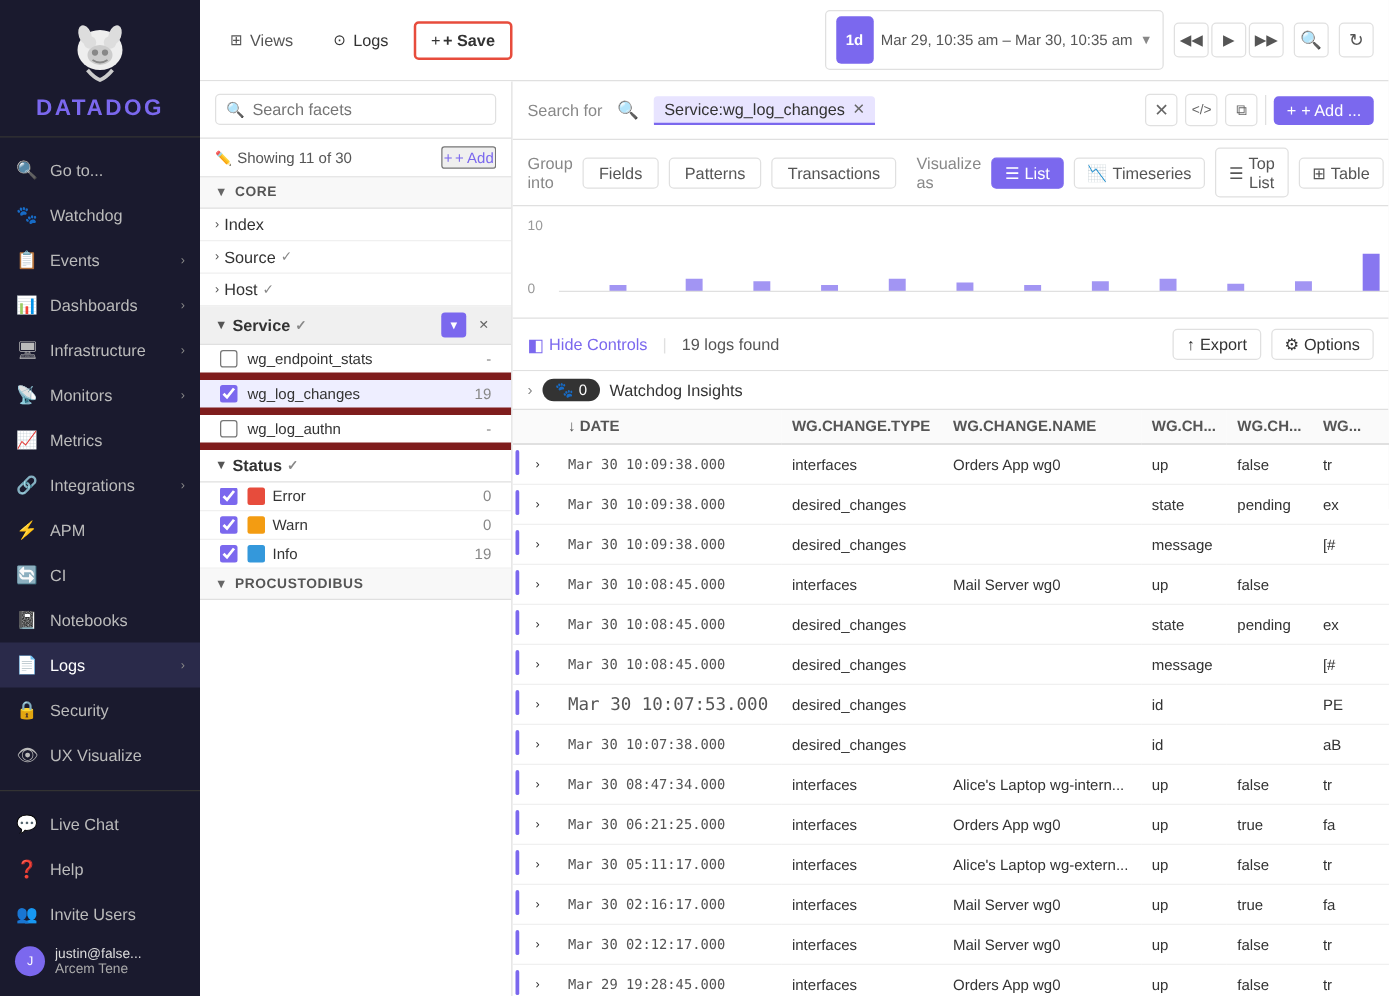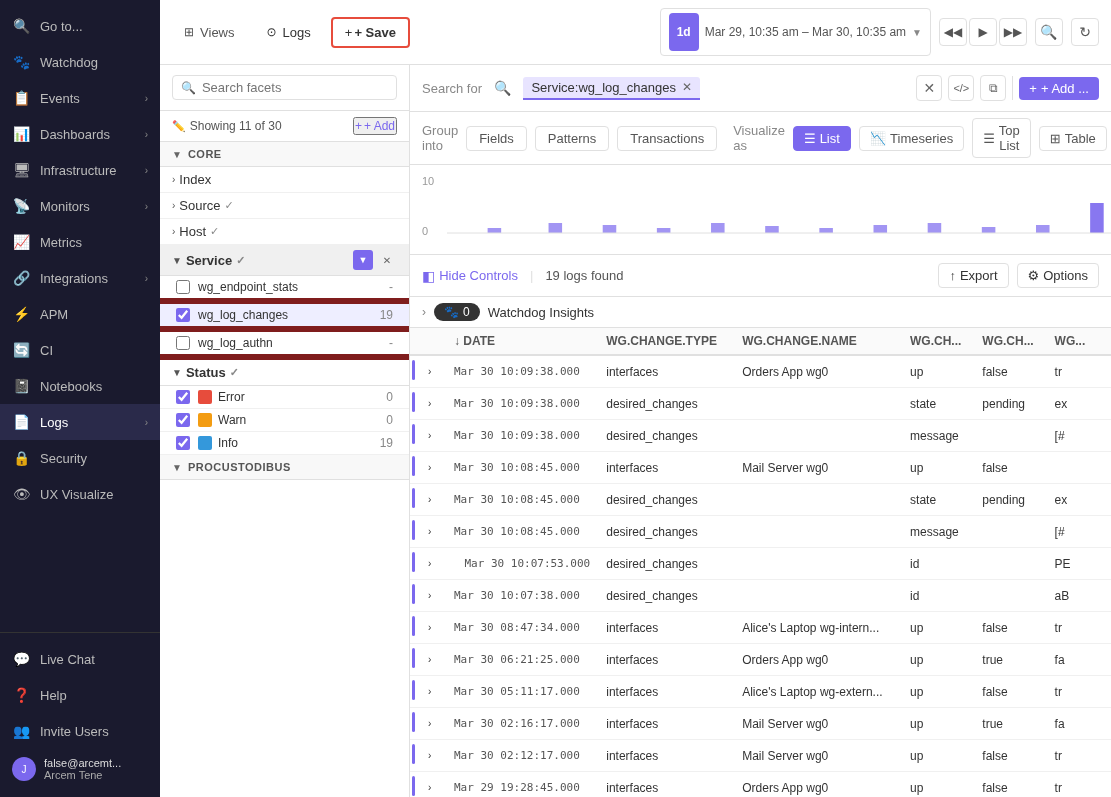--- a/index.html
+++ b/index.html
@@ -136,20 +136,36 @@
     .expand-cell { width: 20px; padding: 4px 2px !important; color: #999; font-size: 10px; cursor: pointer; }
     .col-date { min-width: 140px; }
     .col-type { min-width: 120px; }
     .col-name { min-width: 150px; }
     .col-small { min-width: 60px; }
   </style>
 </head>
 <body>
 
 <nav class="sidebar">
+  <div class="sidebar-logo">
+
+    <svg class="logo-img" viewBox="0 0 60 60">
+      <ellipse cx="30" cy="28" rx="18" ry="16" fill="#eee"></ellipse>
+      <circle cx="22" cy="22" r="5" fill="#ddd"></circle>
+      <circle cx="38" cy="22" r="5" fill="#ddd"></circle>
+      <ellipse cx="30" cy="32" rx="10" ry="8" fill="#ccc"></ellipse>
+      <circle cx="26" cy="30" r="2.5" fill="#888"></circle>
+      <circle cx="34" cy="30" r="2.5" fill="#888"></circle>
+      <path d="M24,36 Q30,40 36,36" stroke="#888" stroke-width="1.5" fill="none"></path>
+      <ellipse cx="18" cy="16" rx="5" ry="8" fill="#ddd" transform="rotate(-20,18,16)"></ellipse>
+      <ellipse cx="42" cy="16" rx="5" ry="8" fill="#ddd" transform="rotate(20,42,16)"></ellipse>
+      <path d="M20,44 Q25,50 30,52 Q35,50 40,44" stroke="#ccc" stroke-width="3" fill="none"></path>
+    </svg>
+    <span class="logo-text">DATADOG</span>
+  </div>
   <div class="sidebar-nav">
     <div class="sidebar-item">
       <span class="item-icon">🔍</span>
       <span class="item-label">Go to...</span>
     </div>
     <div class="sidebar-item">
       <span class="item-icon">🐾</span>
       <span class="item-label">Watchdog</span>
     </div>
     <div class="sidebar-item">
@@ -216,21 +232,21 @@
       <span class="item-icon">❓</span>
       <span class="item-label">Help</span>
     </div>
     <div class="sidebar-item">
       <span class="item-icon">👥</span>
       <span class="item-label">Invite Users</span>
     </div>
     <div class="sidebar-user">
       <div class="user-avatar">J</div>
       <div class="user-info">
-        <div class="user-name">false@arcemt...</div>
+        <div class="user-name">justin@false...</div>
         <div>Arcem Tene</div>
       </div>
     </div>
   </div>
 </nav>
 
 <div class="main">
 
   <div class="toolbar">
     <div class="toolbar-tab">
@@ -583,21 +599,21 @@
     <td class="col-name"></td>
     <td class="col-small">message</td>
     <td class="col-small"></td>
     <td class="col-small">[#</td>
   </tr>
               <tr>
     <td class="indicator-cell">
       <span class="row-indicator blue"></span>
     </td>
     <td class="expand-cell">›</td>
-    <td class="col-date" style="color:#555;font-family:monospace;font-size:11px;text-align:right;">Mar 30 10:07:53.000</td>
+    <td class="col-date" style="color:#555;font-family:monospace;font-size:14px;">Mar 30 10:07:53.000</td>
     <td class="col-type">desired_changes</td>
     <td class="col-name"></td>
     <td class="col-small">id</td>
     <td class="col-small"></td>
     <td class="col-small">PE</td>
   </tr>
               <tr>
     <td class="indicator-cell">
       <span class="row-indicator blue"></span>
     </td>

